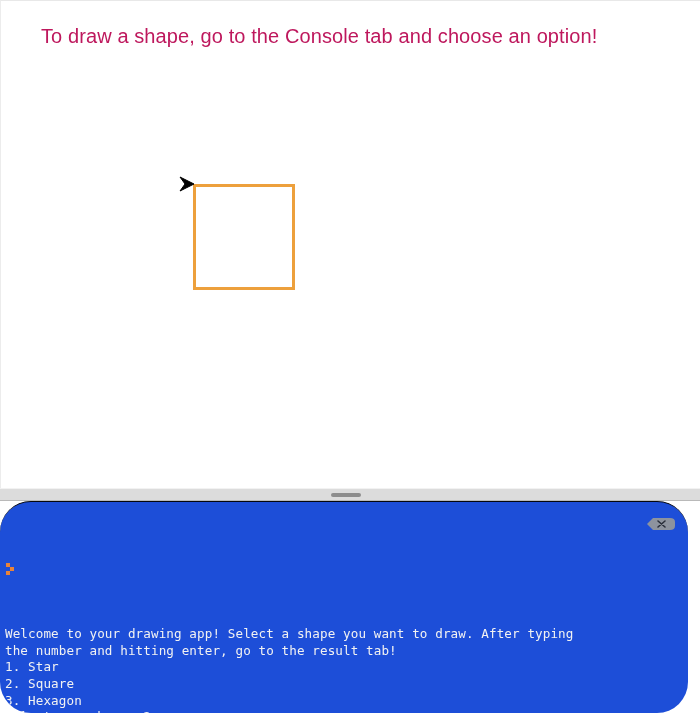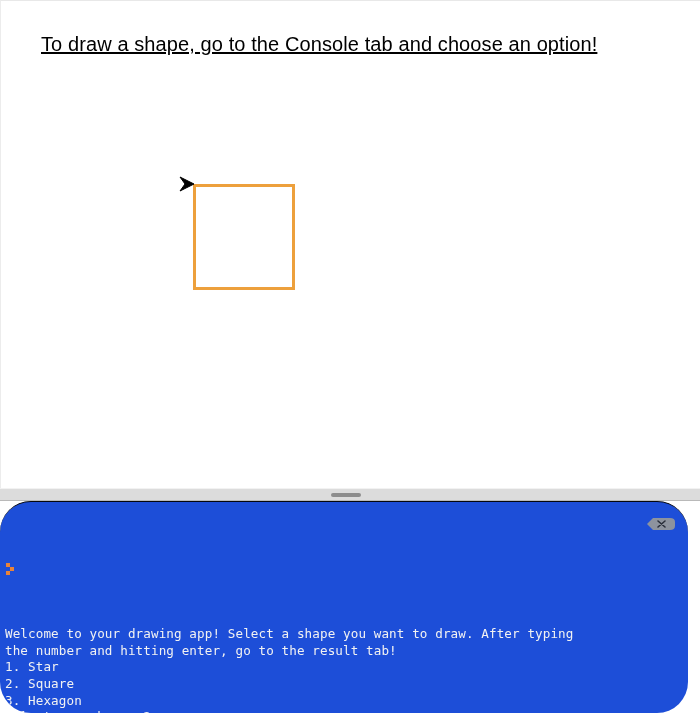--- a/index.html
+++ b/index.html
@@ -30,28 +30,27 @@
     height: 488px;
     background: #ffffff;
     border-top: 1px solid #e8e8e8;
     border-left: 1px solid #ececec;
     box-sizing: border-box;
     overflow: hidden;
   }
   .instruction {
     position: absolute;
     left: 40px;
-    top: 32px;
+    top: 24px;
     font-family: "Liberation Sans", sans-serif;
     font-size: 20px;
     font-weight: 400;
-    color: #000000;
+    color: #be185d;
     letter-spacing: 0.1px;
     white-space: nowrap;
-    text-decoration: underline;
   }
   .turtle-canvas {
     position: absolute;
     left: 0;
     top: 0;
     width: 700px;
     height: 488px;
   }
 
   

